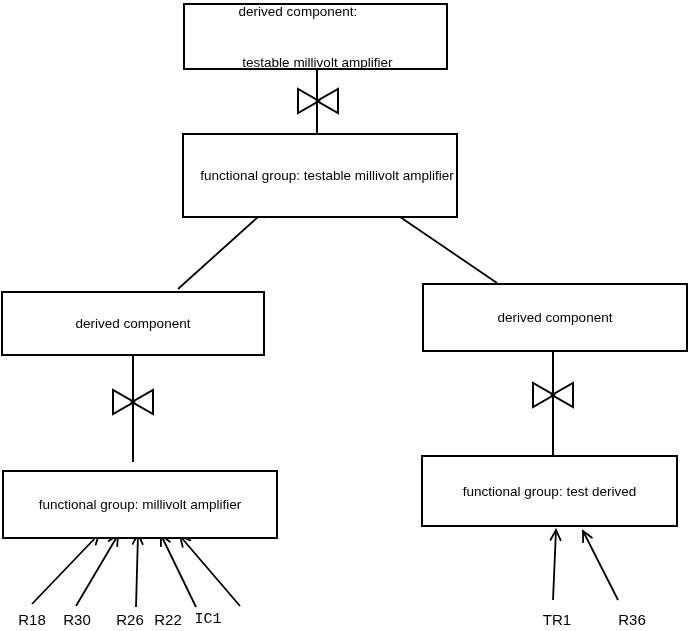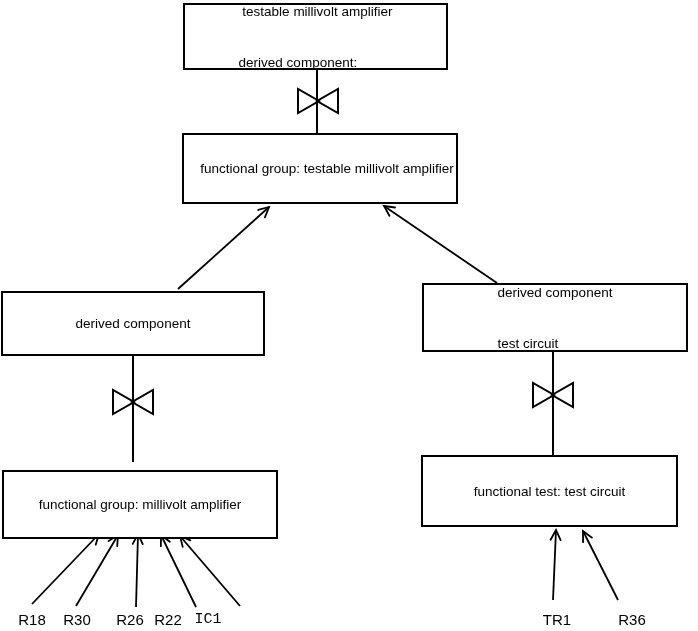--- a/index.html
+++ b/index.html
@@ -85,53 +85,52 @@
     <line x1="136" y1="607" x2="138" y2="534" stroke="#000000" stroke-width="1.8" marker-end="url(#arrowhead)"></line>
     <line x1="196" y1="607" x2="161" y2="535" stroke="#000000" stroke-width="1.8" marker-end="url(#arrowhead)"></line>
     <line x1="240" y1="606" x2="180" y2="536" stroke="#000000" stroke-width="1.8" marker-end="url(#arrowhead)"></line>
 
     <line x1="553" y1="600" x2="556" y2="530" stroke="#000000" stroke-width="1.8" marker-end="url(#arrowhead)"></line>
     <line x1="618" y1="600" x2="583" y2="531" stroke="#000000" stroke-width="1.8" marker-end="url(#arrowhead)"></line>
   </svg>
 
   <div class="node" style="left:183px; top:3px; width:265px; height:67px;">
     <div class="node-text">
+      <div>derived component:</div>
       <div> testable millivolt amplifier</div>
-      <div>derived component:</div>
     </div>
   </div>
 
-  <div class="node" style="left:182px; top:133px; width:276px; height:71px;padding-left:14px;">
+  <div class="node" style="left:182px; top:133px; width:276px; height:85px;padding-left:14px;">
     <div class="node-text">
       <div>functional group: testable millivolt amplifier</div>
     </div>
   </div>
 
   <div class="node" style="left:1px; top:291px; width:264px; height:65px;">
     <div class="node-text">
       <div>derived component</div>
     </div>
   </div>
 
   <div class="node" style="left:422px; top:283px; width:266px; height:69px;">
     <div class="node-text">
       <div>derived component</div>
-      <div>test circuit</div>
     </div>
   </div>
 
   <div class="node" style="left:2px; top:462px; width:276px; height:69px;margin-top:8px;">
     <div class="node-text">
       <div>functional group: millivolt amplifier</div>
     </div>
   </div>
 
   <div class="node" style="left:421px; top:455px; width:257px; height:72px;">
     <div class="node-text">
-      <div>functional test: test circuit</div>
+      <div>functional group: test derived</div>
     </div>
   </div>
 
   <div class="leaf" style="left:8px;">R18</div>
   <div class="leaf" style="left:53px;">R30</div>
   <div class="leaf" style="left:106px;">R26</div>
   <div class="leaf" style="left:144px;">R22</div>
   <div class="leaf" style="left:184px;font-family:Liberation Mono, monospace;">IC1</div>
   <div class="leaf" style="left:533px;">TR1</div>
   <div class="leaf" style="left:608px;">R36</div>

